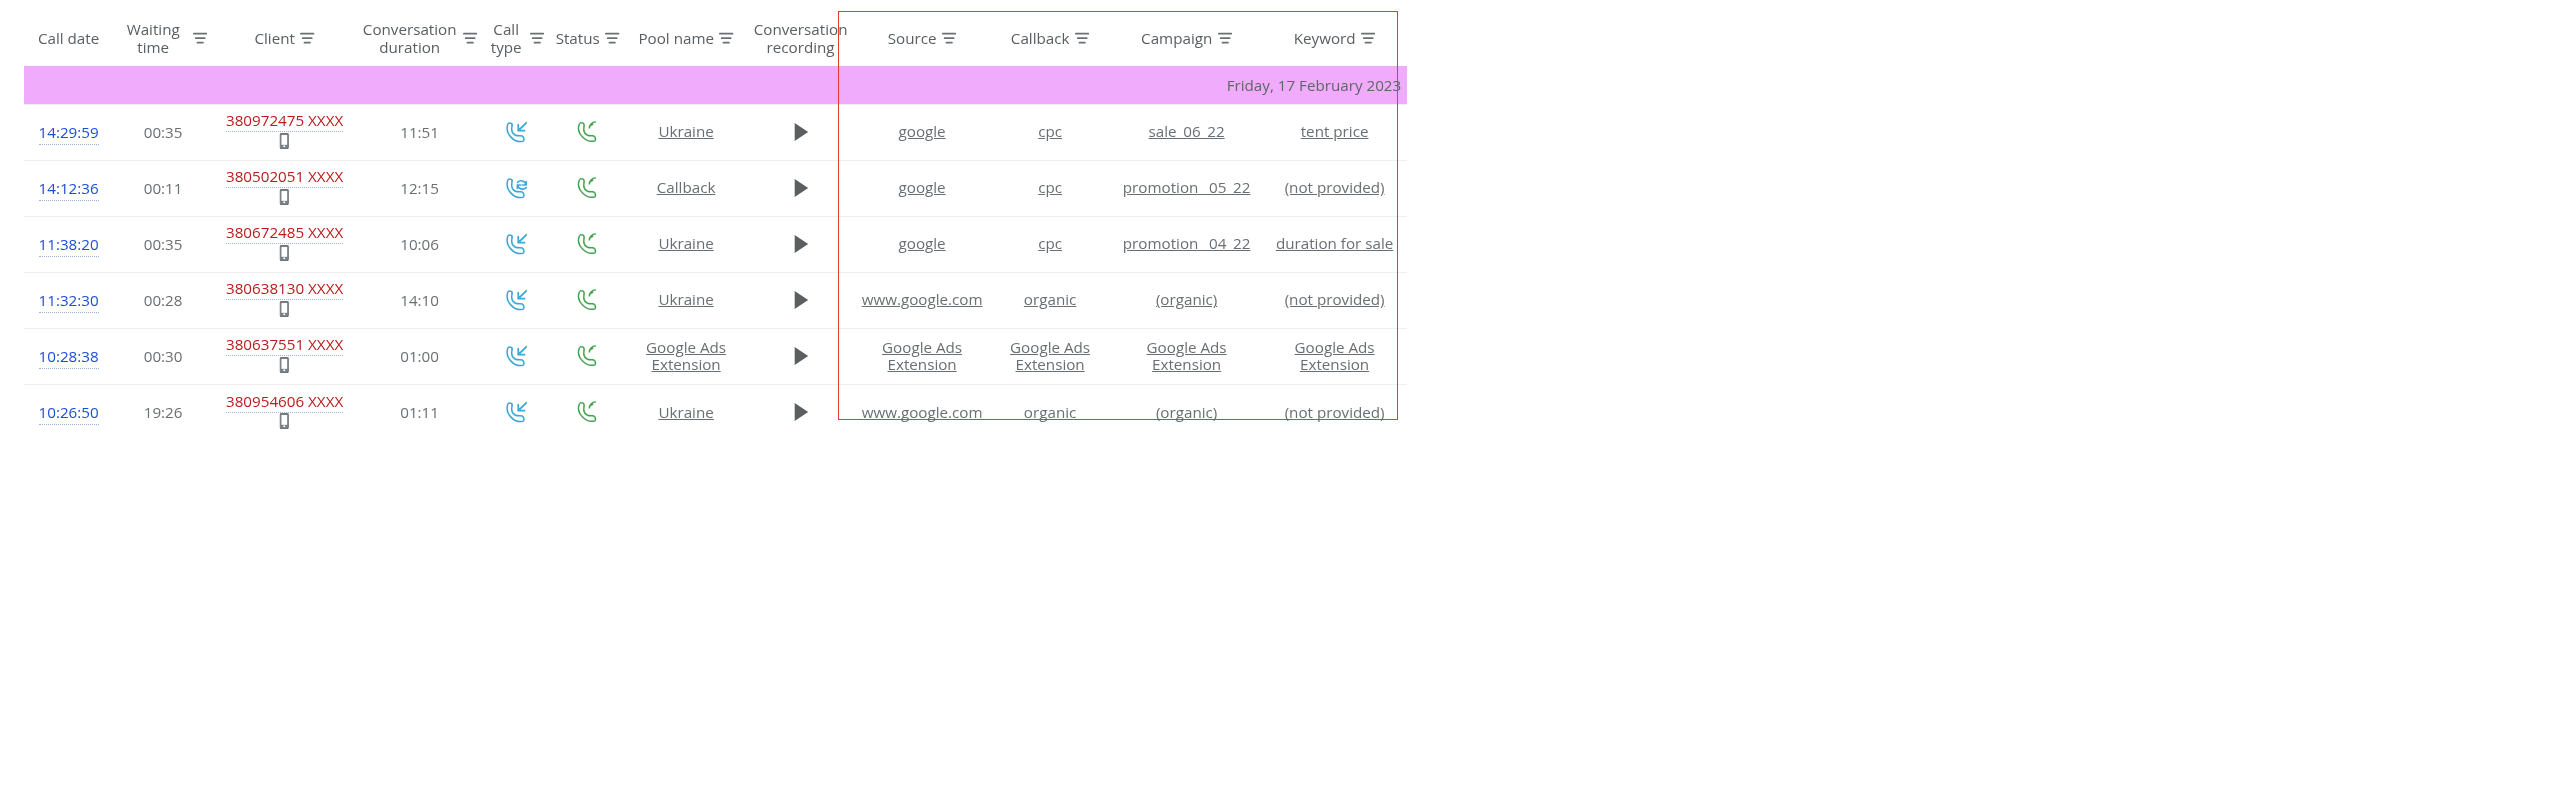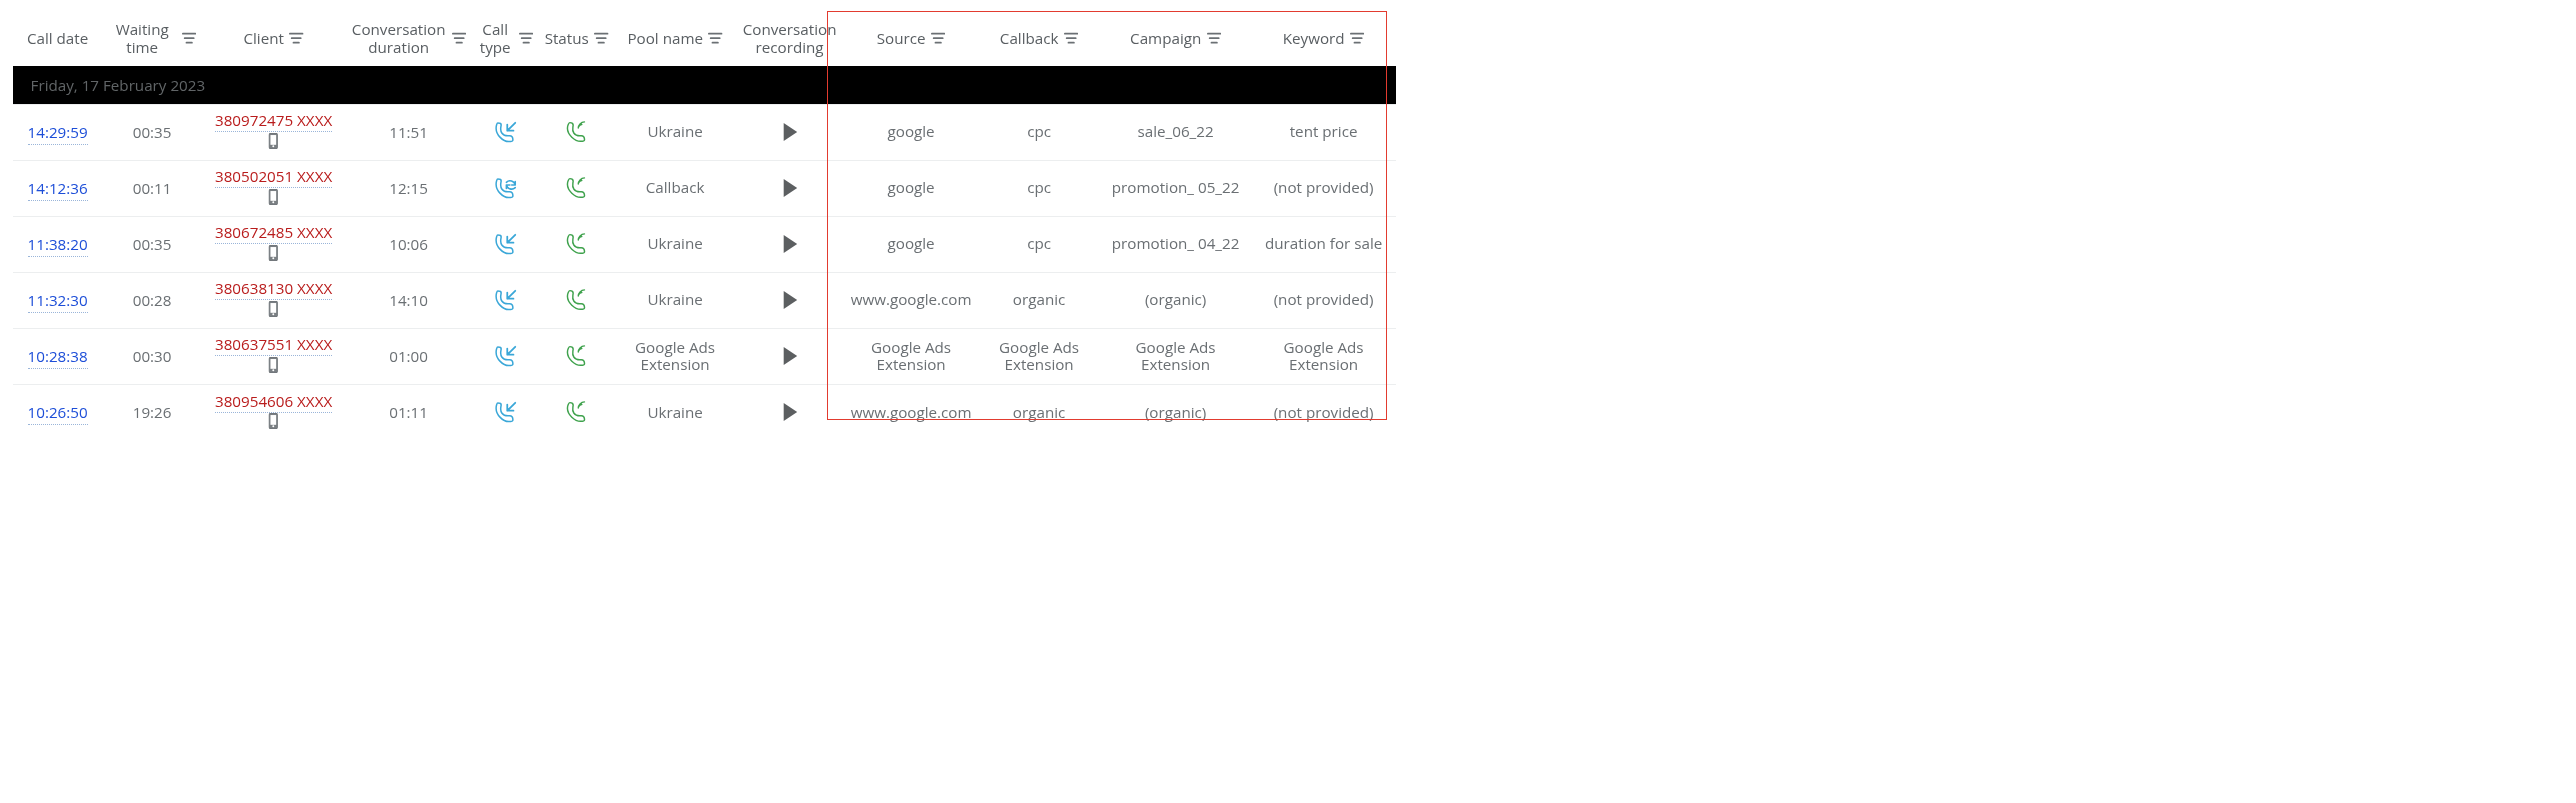--- a/index.html
+++ b/index.html
@@ -3,33 +3,33 @@
 <meta charset="utf-8">
 <style>
   * { box-sizing: border-box; }
   html, body { margin:0; padding:0; }
   body {
     font-family: "Open Sans","Segoe UI", Arial, sans-serif;
     font-size: 15.2px;
     color:#6a6f73;
     background:#fff;
   }
-  .wrap { position:relative; width:1394px; padding:9px 12.6px 12.6px 12.6px; }
+  .wrap { position:relative; width:1394px; padding:9px 12.6px 12.6px 12.6px;margin-left:11px; }
   table { width:100%; border-collapse: collapse; table-layout:fixed; }
   th, td { padding:0 5.4px; text-align:center; vertical-align:middle; }
   th { font-weight:400; color:#595e62; height:57px; }
   td { height:56px; border-top:0.9px solid #eceeef; color:#6a6f73; }
   thead tr { }
   .hdr { display:inline-flex; align-items:center; justify-content:center; gap:5.4px; line-height:1.15; }
   .hdr .lbl { text-align:center; }
   .filter-icon { width:14.4px; height:14.4px; color:#6b7074; flex:0 0 auto; }
   .filter-icon svg { width:14.4px; height:14.4px; display:block; }
   .group-row td {
-    background:#000000;
-    text-align:left;
+    background:#f0abfc;
+    text-align:right;
     color:#616567;
     height:38px;
     border-top:0;
     padding-left:18px;
   }
   .time-link {
     color:#1d4ed8;
     text-decoration:none;
     border-bottom:0.9px dotted #9ab5d9;
     padding-bottom:1.8px;
@@ -42,21 +42,21 @@
     padding-bottom:0.9px;
     white-space:nowrap;
     text-align:right;
   }
   .device-icon { margin-top:3.6px; color:#6b7074; display:inline-block; }
   .device-icon svg { width:12.6px; height:16px; display:block; }
   .call-icon svg { width:23px; height:23px; display:block; margin:0 auto; }
   .status-icon svg { width:23px; height:23px; display:block; margin:0 auto; }
   .play { color:#5c5f61; }
   .play svg { width:18px; height:20px; display:block; margin:0 auto; }
-  .wrap2 { max-width:135px; margin:0 auto; line-height:1.15; word-break:break-word; }
+  .wrap2 { max-width:135px; margin:0 auto; line-height:1.15; word-break:break-word;text-decoration:underline; }
   .highlight-box {
     position:absolute;
     border:1.8px solid #e23b2f;
     pointer-events:none;
   }
 </style>
 </head>
 <body>
 
 <svg width="0" height="0" style="position:absolute">

